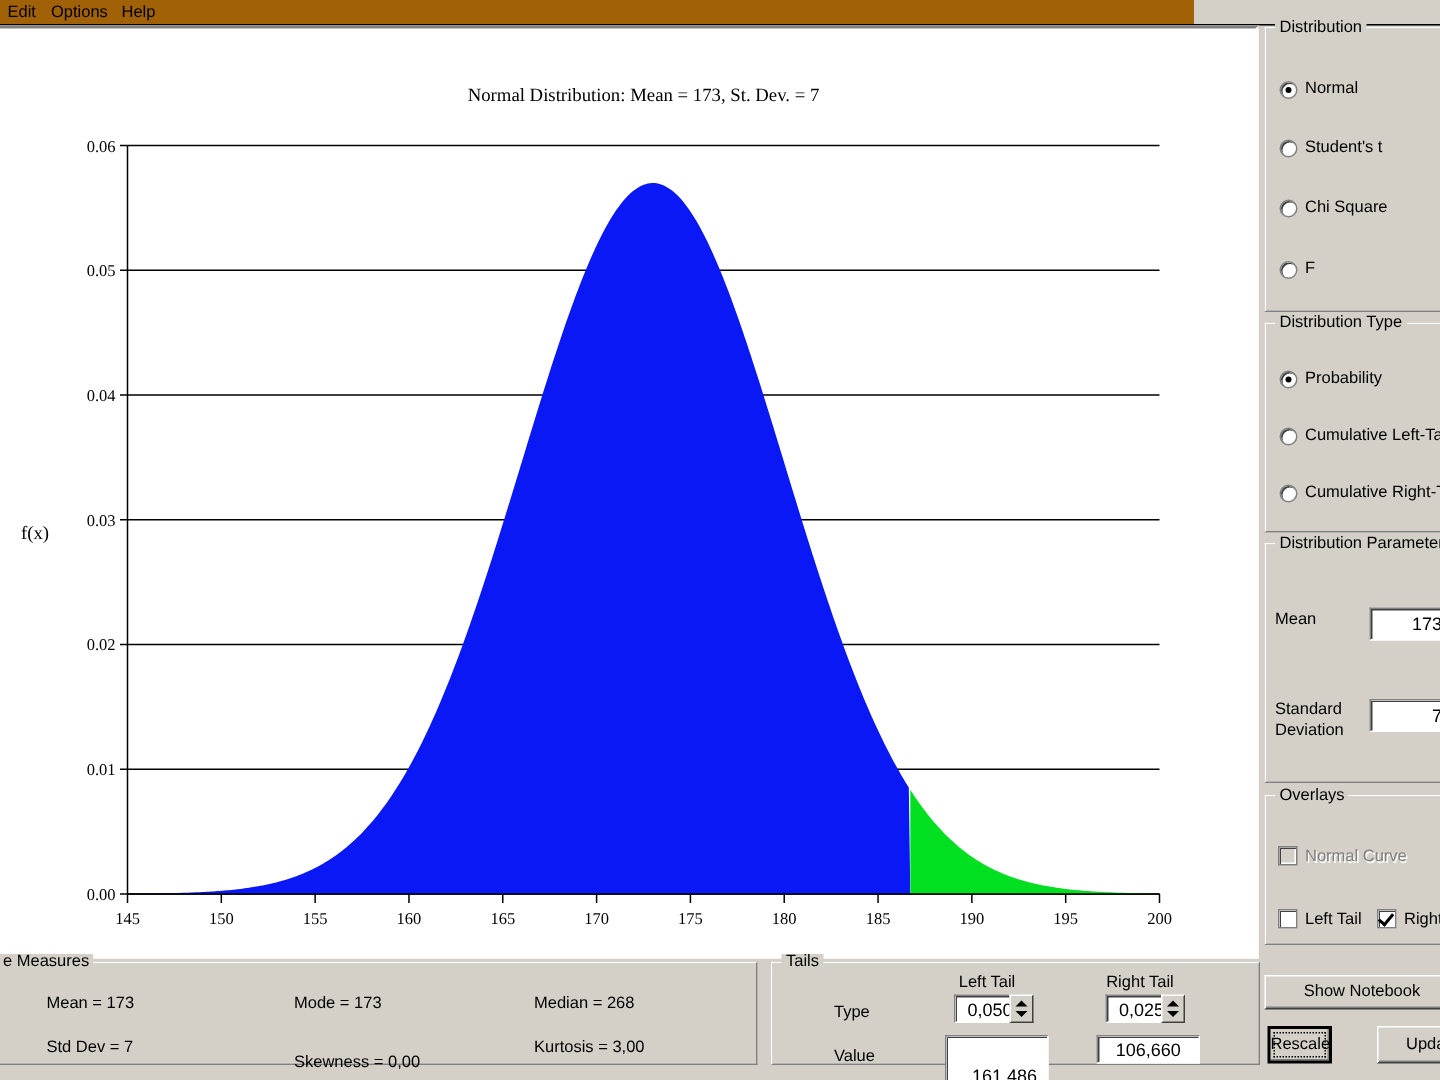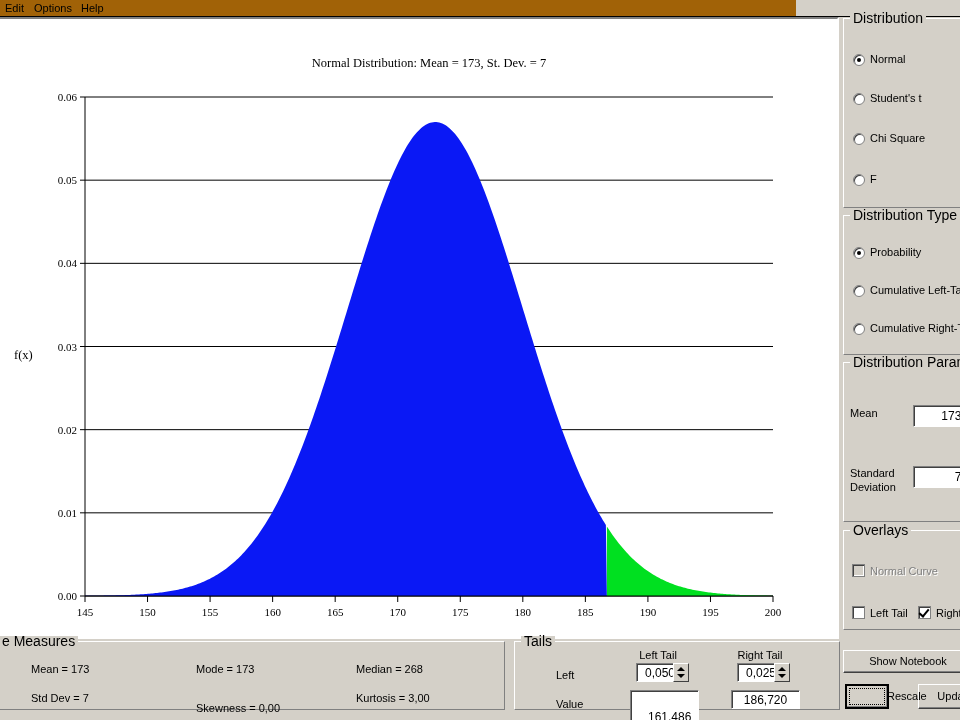--- a/index.html
+++ b/index.html
@@ -26,21 +26,21 @@
   #plotpanel{
     position:absolute;left:-2px;top:17px;width:841px;height:622px;
     background:#fff;border:2px solid;
     border-color:#808080 #fff #fff #808080;
     box-sizing:border-box;
   }
   #plotsvg{position:absolute;left:0;top:0;}
   
   .group{position:absolute;border:1px solid #fff;border-top-color:#808080;border-left-color:#808080;box-sizing:border-box;}
   .group .inner{position:absolute;left:-1px;top:-1px;right:-1px;bottom:-1px;border:1px solid #808080;border-top-color:#fff;border-left-color:#fff;}
-  .glabel{position:absolute;background:#d4d0c8;padding:0 3px;font-size:14px;line-height:11px;top:-6px;left:6px;white-space:nowrap;}
+  .glabel{position:absolute;background:#d4d0c8;padding:0 3px;font-size:11px;line-height:11px;top:-6px;left:6px;white-space:nowrap;}
   
   .radio{position:absolute;width:12px;height:12px;border-radius:50%;
     background:#fff;border:1px solid #808080;box-shadow:inset 1px 1px 0 #404040, inset -1px -1px 0 #fff;box-sizing:border-box;}
   .radio.on::after{content:"";position:absolute;left:3px;top:3px;width:4px;height:4px;border-radius:50%;background:#000;}
   .chk{position:absolute;width:13px;height:13px;background:#fff;box-sizing:border-box;
     border:1px solid #808080;box-shadow:inset 1px 1px 0 #404040, inset -1px -1px 0 #fff;}
   .chk.on::after{content:"";position:absolute;left:2px;top:0px;width:4px;height:8px;
     border:solid #000;border-width:0 2px 2px 0;transform:rotate(40deg);}
   .chk.dis{background:#d4d0c8;}
   .ctl-label{position:absolute;font-size:11px;line-height:13px;white-space:nowrap;}
@@ -191,34 +191,34 @@
   <div class="txt" style="left:38px;top:50px;">Std Dev = 7</div>
   <div class="txt" style="left:203px;top:60px;">Skewness = 0,00</div>
   <div class="txt" style="left:363px;top:50px;">Kurtosis = 3,00</div>
 </div>
 
 <div class="group" style="left:514px;top:641px;width:326px;height:69px;">
   <div class="inner"></div>
   <div class="glabel" style="left:6px;">Tails</div>
   <div class="hdr" style="left:108px;top:7px;width:70px;">Left Tail</div>
   <div class="hdr" style="left:210px;top:7px;width:70px;">Right Tail</div>
-  <div class="txt" style="left:41px;top:27px;">Left</div>
+  <div class="txt" style="left:41px;top:27px;">Type</div>
   <div class="txt" style="left:41px;top:56px;">Value</div>
 </div>
 <div class="field" style="left:636px;top:663px;width:44px;height:19px;">0,050</div>
 <div class="spin" style="left:673px;top:663px;width:16px;height:19px;">
   <div class="ar up"></div>
   <div class="ar dn"></div>
 </div>
 <div class="field" style="left:737px;top:663px;width:44px;height:19px;">0,025</div>
 <div class="spin" style="left:774px;top:663px;width:16px;height:19px;">
   <div class="ar up"></div>
   <div class="ar dn"></div>
 </div>
 <div class="field ro" style="left:630px;top:690px;width:69px;height:19px;text-align:center;padding:17px;">161,486</div>
-<div class="field ro" style="left:731px;top:690px;width:69px;height:19px;text-align:center;padding:0;">186,720</div>
+<div class="field ro" style="left:731px;top:690px;width:69px;height:19px;text-align:center;padding:0;">106,660</div>
 
 <div class="btn" style="left:843px;top:650px;width:130px;height:23px;line-height:21px;">Show Notebook</div>
-<div class="btn focus" style="left:845px;top:684px;width:43px;height:25px;line-height:21px;padding-left:40px;">
+<div class="btn focus" style="left:845px;top:684px;width:43px;height:25px;line-height:21px;">
   <div class="fr"></div>
   <span style="position:relative;z-index:2;">Rescale</span>
 </div>
 <div class="btn" style="left:918px;top:684px;width:65px;height:25px;line-height:23px;">Upda</div>
 
 </body></html>

